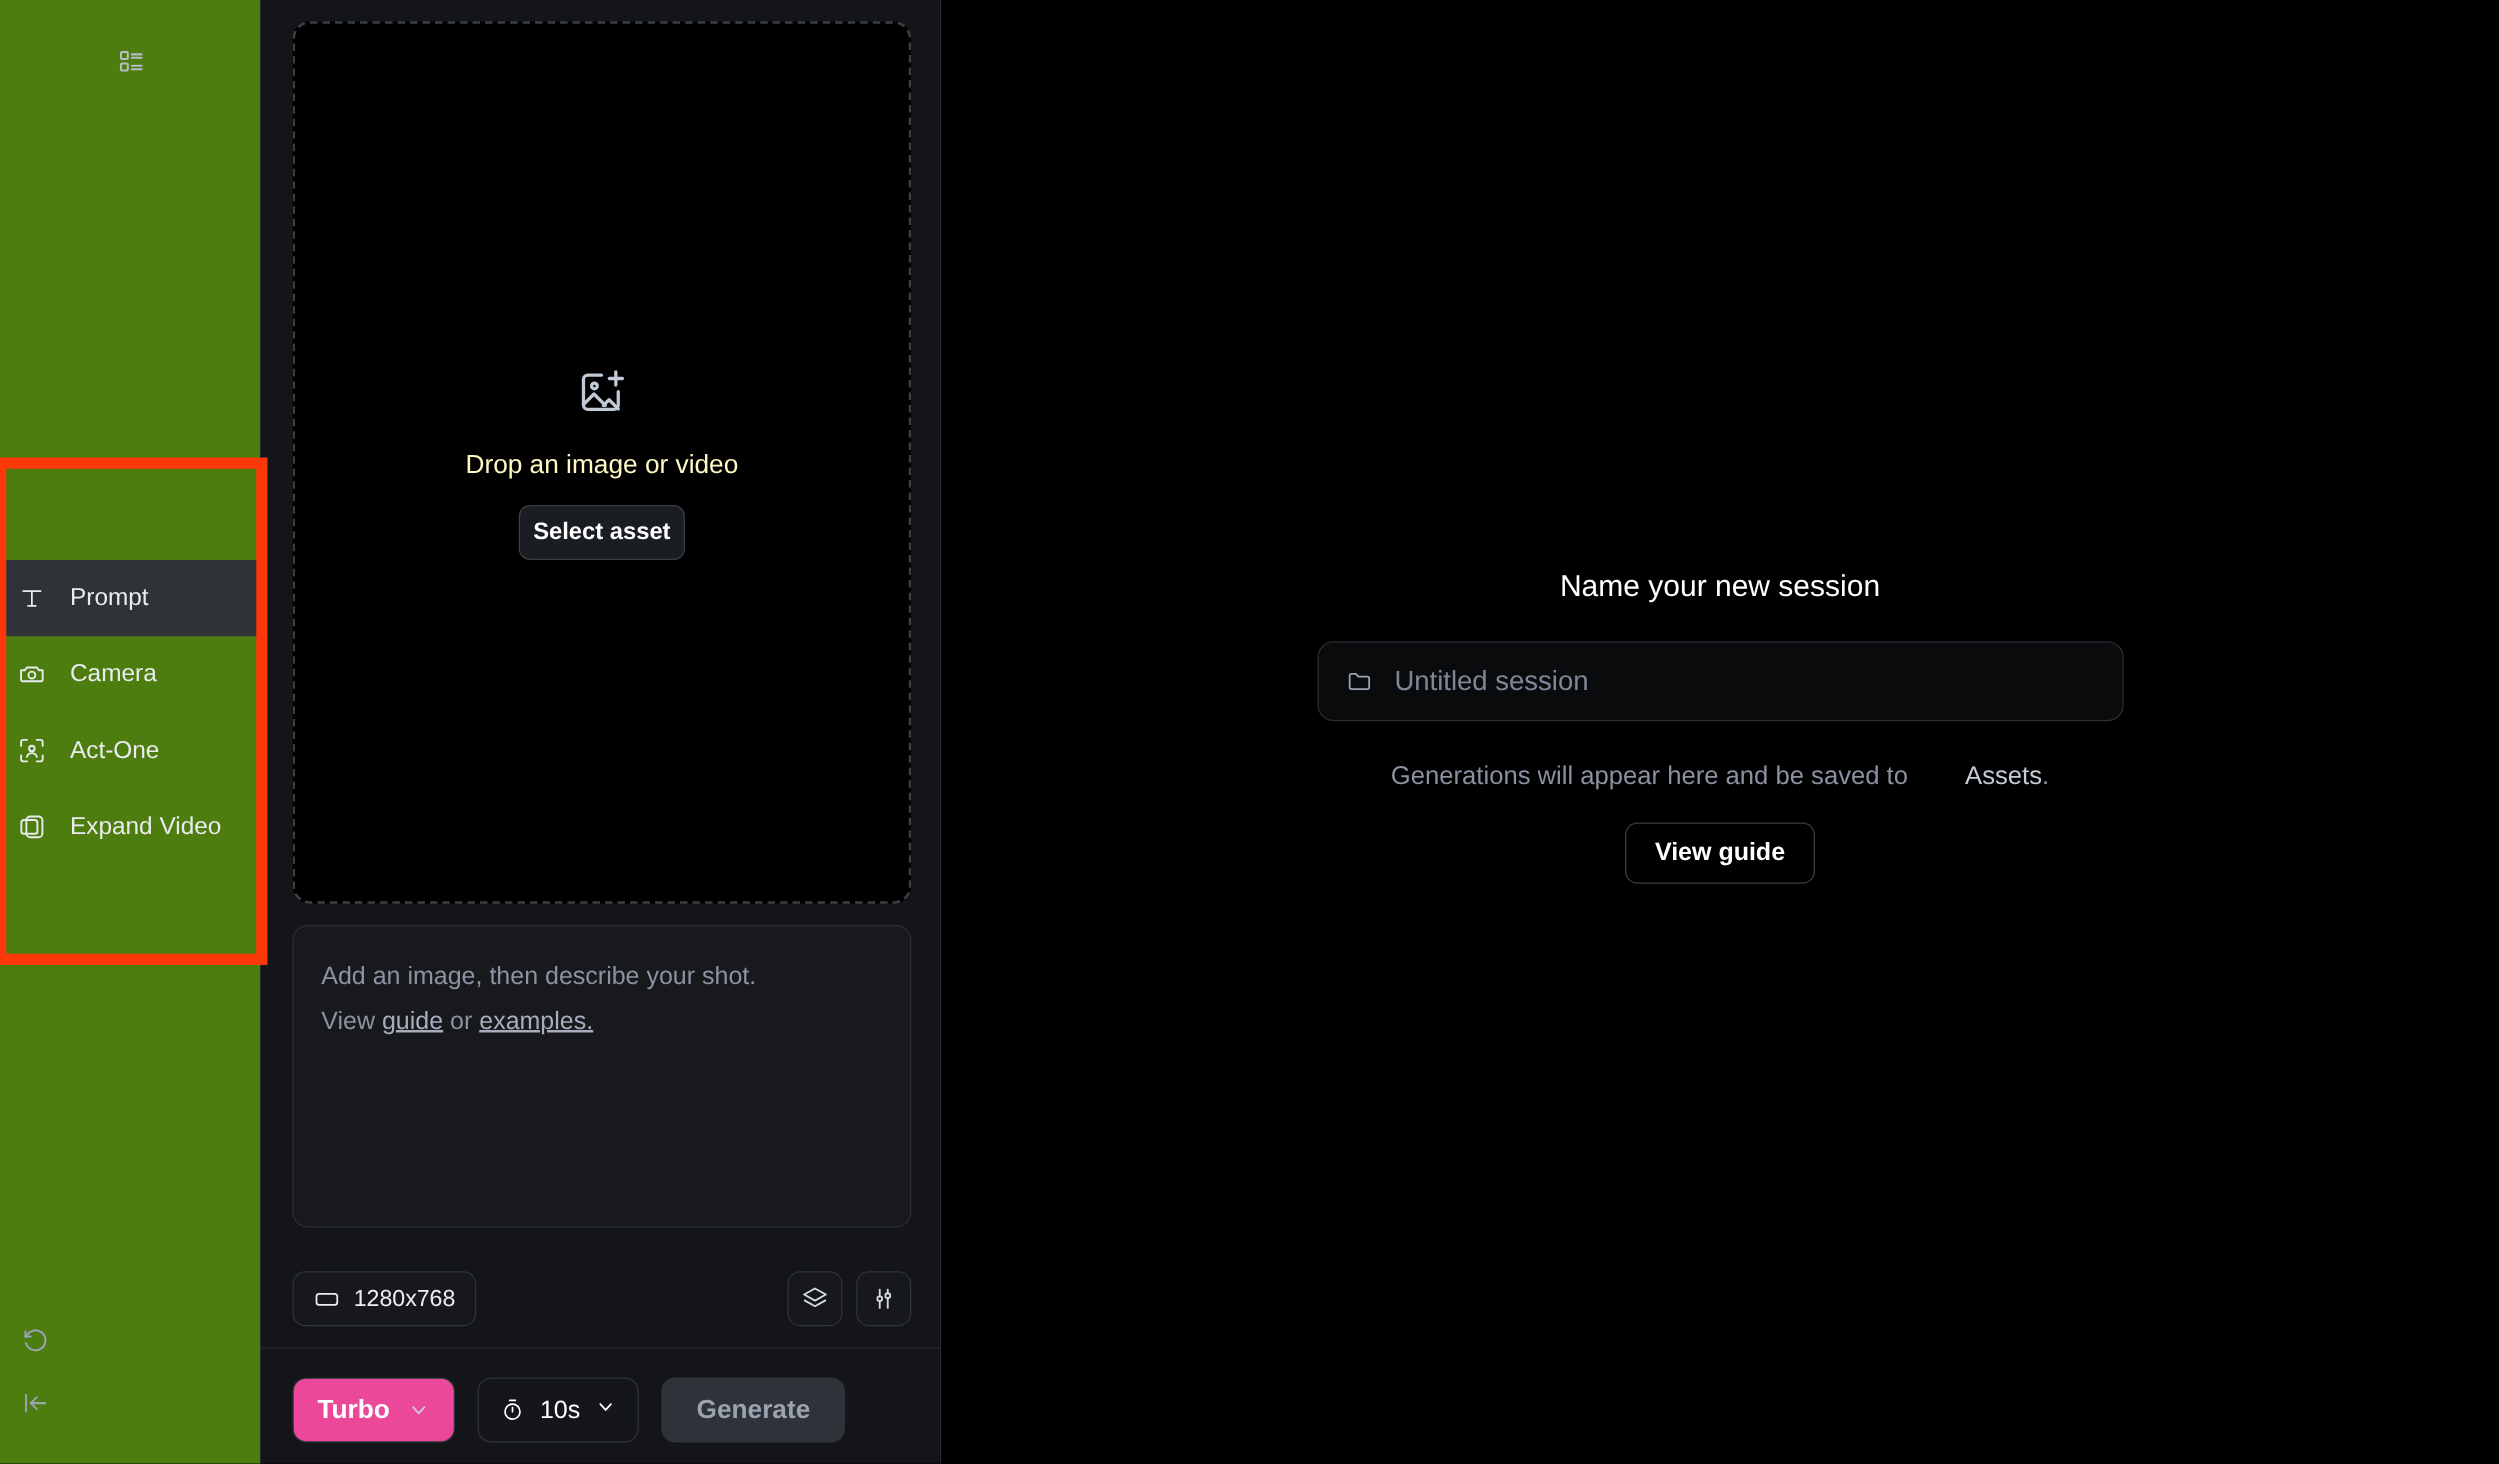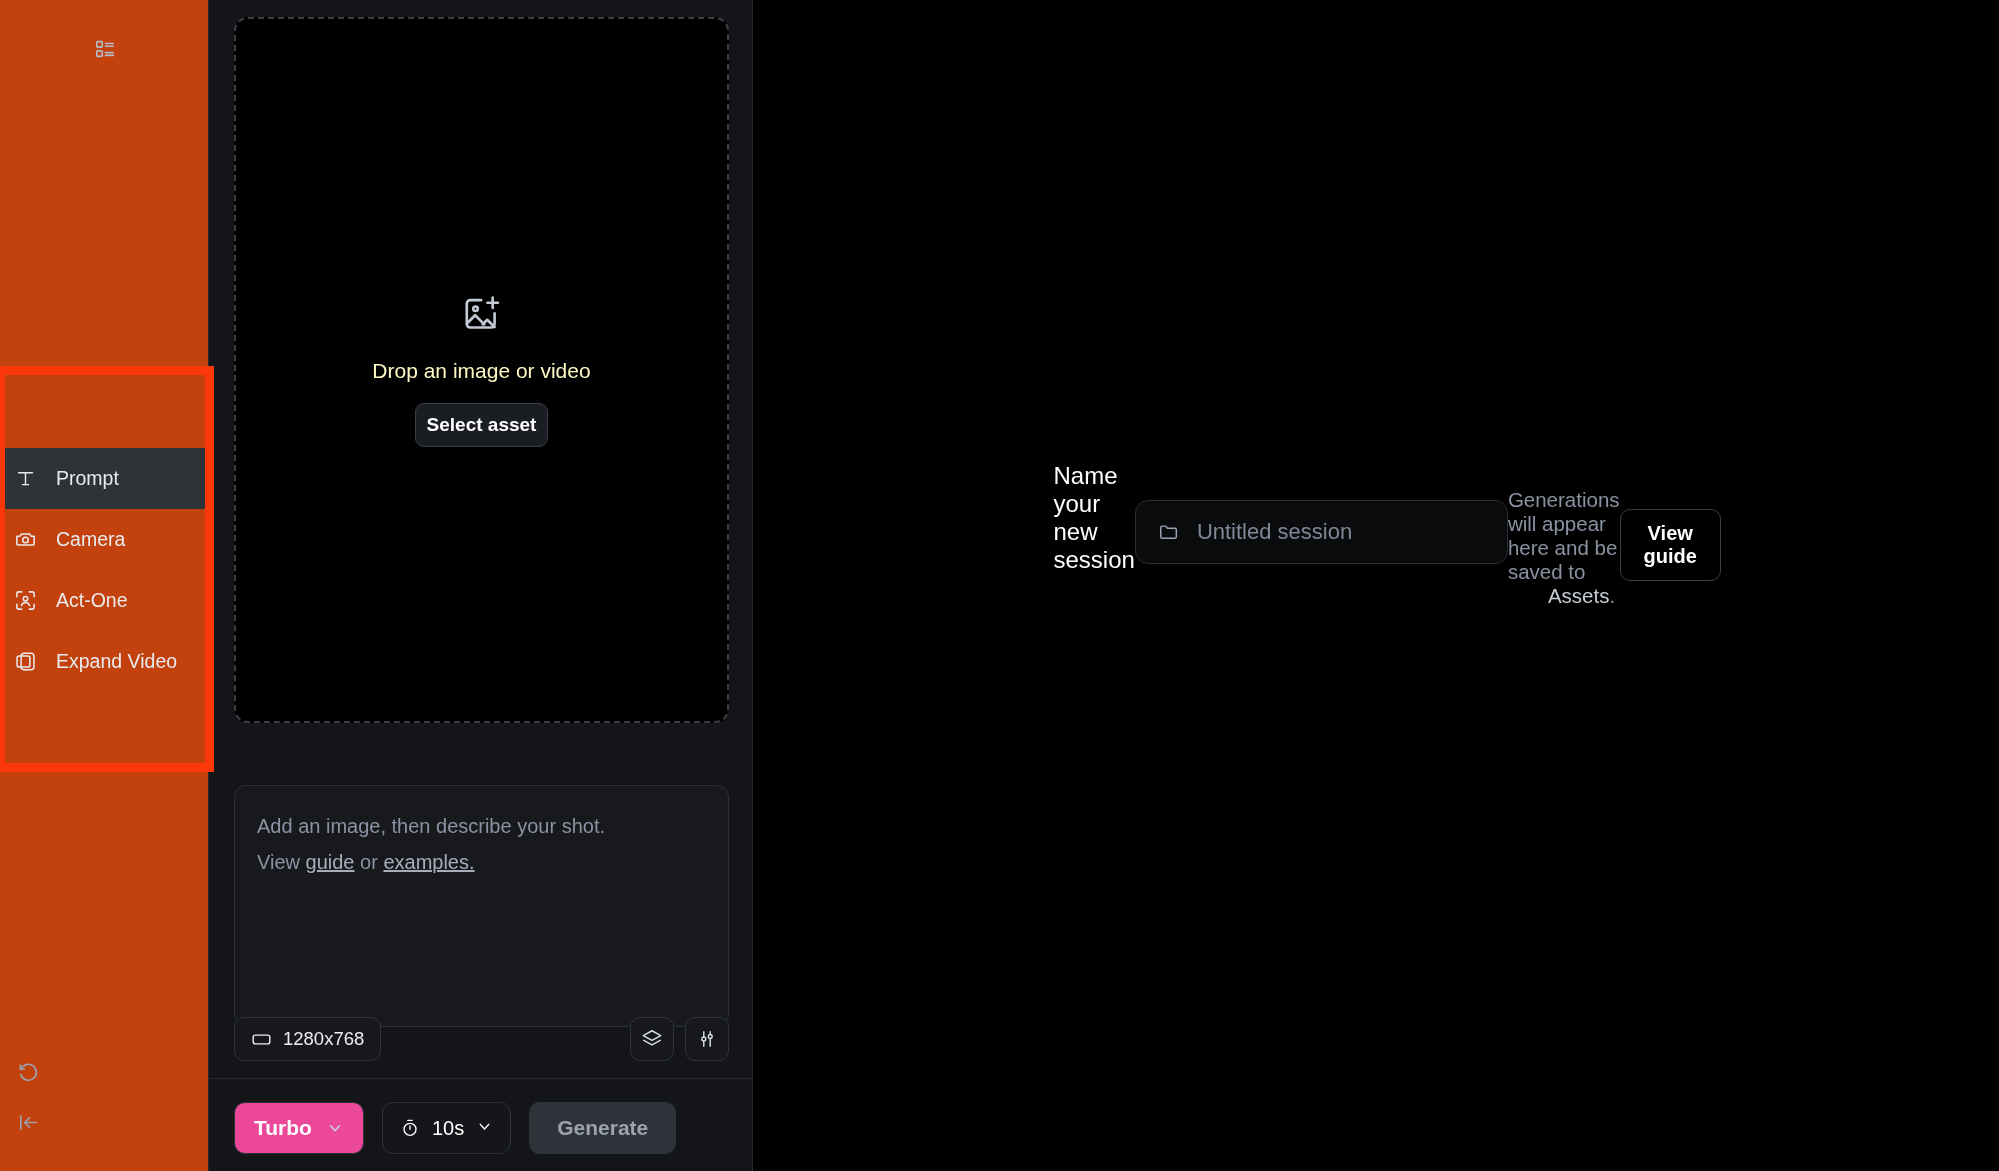--- a/index.html
+++ b/index.html
@@ -19,21 +19,21 @@
     height: 1171px;
     display: flex;
     background: #000000;
   }
 
   
   .rail {
     position: relative;
     width: 209px;
     height: 1171px;
-    background: #c2410c;
+    background: #4d7c0f;
     border-right: 1px solid #26292e;
     flex: 0 0 209px;
   }
 
   .rail-top {
     position: absolute;
     top: 28px;
     left: 0;
     width: 209px;
     display: flex;
@@ -140,21 +140,21 @@
     font-weight: bold;
     padding: 10px 11px;
     font-family: "Liberation Sans", sans-serif;
     cursor: pointer;
   }
 
   .prompt-box {
     position: absolute;
     left: 233px - 0px;
     left: 25px;
-    top: 785px;
+    top: 740px;
     width: 495px;
     height: 242px;
     background: #17191d;
     border: 1px solid #2c3036;
     border-radius: 12px;
     padding: 22px 22px;
     cursor: text;
   }
   .prompt-line {
     color: #8b93a3;
@@ -264,20 +264,21 @@
     height: 1171px;
     background: #000000;
     display: flex;
     align-items: flex-start;
     justify-content: center;
   }
   .right-inner {
     margin-top: 456px;
     width: 645px;
     display: flex;
+    flex-direction: column;
     align-items: center;
   }
   .sess-title {
     color: #ffffff;
     font-size: 24px;
     margin-bottom: 29px;
   }
   .sess-input {
     width: 645px;
     height: 64px;

